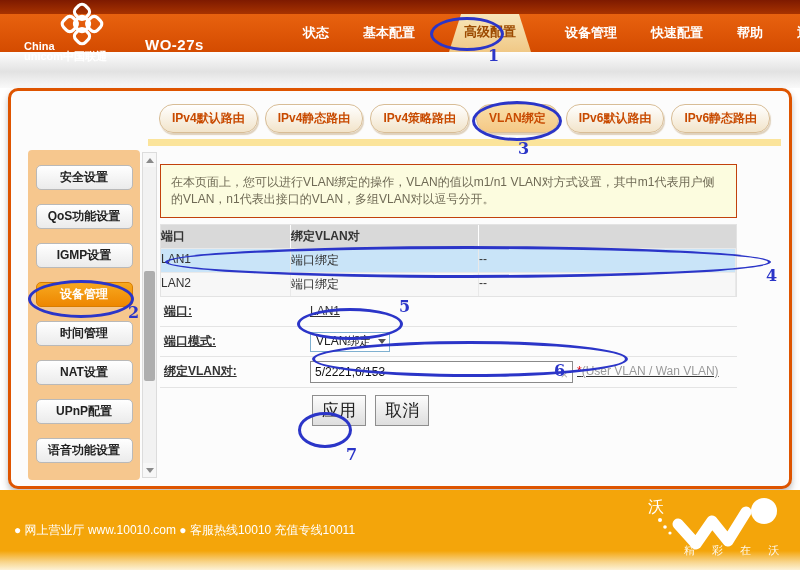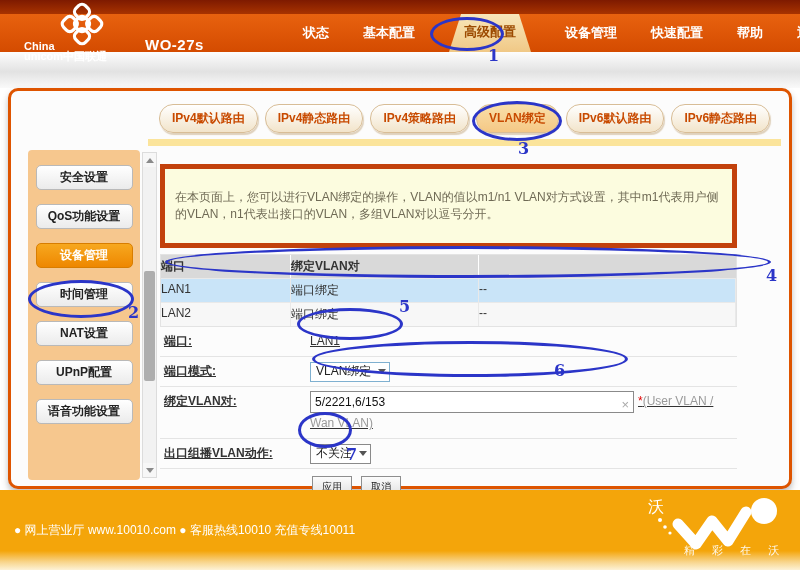--- a/index.html
+++ b/index.html
@@ -53,49 +53,49 @@
     background:#f2f2f2; border:1px solid #dcdcdc; }
   .sb-btn { position:absolute; left:0; width:13px; height:14px; background:#f7f7f7;
     display:flex; align-items:center; justify-content:center; cursor:pointer; }
   .sb-up { top:0; } .sb-down { bottom:0; }
   .tri-up { width:0; height:0; border-left:4px solid transparent; border-right:4px solid transparent; border-bottom:5px solid #8a8a8a; }
   .tri-down { width:0; height:0; border-left:4px solid transparent; border-right:4px solid transparent; border-top:5px solid #8a8a8a; }
   .sb-thumb { position:absolute; left:1px; top:118px; width:11px; height:110px;
     background:#aeaeae; border-radius:2px; cursor:pointer; }
   
   .content { position:absolute; left:149px; top:67px; width:577px; font-size:12px; color:#333; }
-  .desc { margin-top:6px; background:#fcfcdf; border:5px solid #c2410c;
-    padding:20px 10px; color:#6f6a55; line-height:17px; }
+  .desc { margin-top:6px; background:#fcfcdf; border:1px solid #c2410c;
+    padding:9px 10px; color:#6f6a55; line-height:17px; }
   .tbl { margin-top:6px; border:1px solid #e3e3e3; }
   .tbl-row { display:grid; grid-template-columns:130px 188px 1fr; }
   .tbl-row > div { text-align:left; padding:3px 0; border-right:1px solid #fff; }
   .tbl-head { background:#d9d9d9; font-weight:bold; }
   .tbl-body .tbl-row > div { border-right:1px solid #e9e9e9; border-top:1px solid #e9e9e9; }
   .row-sel { background:#c9e4f8; }
   .row-alt { background:#f7f7f7; }
   
   .frm-row { display:flex; align-items:flex-start; border-bottom:1px solid #e4e4e4; padding:4px 0;text-decoration:underline; }
   .frm-label { width:150px; padding-left:4px; font-weight:bold; line-height:21px; }
   .frm-value { flex:1; line-height:21px; }
   .selectbox { display:inline-flex; align-items:center; justify-content:space-between;
     border:1px solid #8a8a8a; background:#fff; height:20px; padding:0 3px 0 5px;
     font-size:12px; color:#222; cursor:pointer; }
   .selectbox.focus { border-color:#7fb0d0; }
   .caret { width:0; height:0; border-left:4px solid transparent; border-right:4px solid transparent; border-top:5px solid #555; margin-left:7px; }
-  .textfield { position:relative; display:inline-block; width:324px; height:22px;
+  .textfield { position:relative; display:inline-block; width:263px; height:22px;
     border:1px solid #8a8a8a; background:#fff; vertical-align:middle; }
   .textfield input { width:100%; height:100%; border:none; outline:none; padding:2px 18px 2px 4px;
     font-size:12px; color:#111; font-family:"Liberation Sans","DejaVu Sans",sans-serif; background:transparent; }
   .clear-x { position:absolute; right:4px; top:2px; color:#a9a9a9; font-size:13px; cursor:pointer; }
   .star { color:#e00000; margin-left:4px; }
   .hint { color:#9a9a9a; }
   .btnrow { padding:7px 0 0 152px; border-bottom:none; }
   .btn { display:inline-block; min-width:40px; padding:3px 9px; margin-right:6px;
     background:linear-gradient(180deg,#fcfcfc,#dedede); border:1px solid #8e8e8e;
-    font-size:10px; color:#222; text-align:right; cursor:pointer; }
+    font-size:17px; color:#222; text-align:right; cursor:pointer; }
   
   .footer { position:absolute; left:0; top:490px; width:800px; height:80px;
     background:linear-gradient(180deg,#f4a50a 0%,#f4a50a 76%,#f8d58c 90%,#fdf2d6 100%); }
   .footer-info { position:absolute; left:14px; top:32px; color:#fff; font-size:12px; }
   .wo { position:absolute; right:10px; top:0; width:150px; height:78px; }
   .wo .slogan { position:absolute; left:44px; bottom:10px; color:rgba(255,255,255,.92);
     font-size:11px; letter-spacing:7px; white-space:nowrap; }
   
   .ann { position:absolute; border:3px solid #2b35c8; border-radius:50%;
     background:transparent; pointer-events:none; z-index:20; }
@@ -160,20 +160,21 @@
       <span class="tab">IPv4静态路由</span>
       <span class="tab">IPv4策略路由</span>
       <span class="tab sel">VLAN绑定</span>
       <span class="tab">IPv6默认路由</span>
       <span class="tab">IPv6静态路由</span>
     </div>
 
     <div class="sidebar">
       <div class="side-btn">安全设置</div>
       <div class="side-btn">QoS功能设置</div>
+      <div class="side-btn">IGMP设置</div>
       <div class="side-btn sel">设备管理</div>
       <div class="side-btn">时间管理</div>
       <div class="side-btn">NAT设置</div>
       <div class="side-btn">UPnP配置</div>
       <div class="side-btn">语音功能设置</div>
     </div>
 
     <div class="vscroll">
       <div class="sb-btn sb-up">
           <span class="tri-up"></span>
@@ -224,29 +225,20 @@
       <div class="frm-row">
         <div class="frm-label">绑定VLAN对:</div>
         <div class="frm-value">
           <span class="textfield">
             <input type="text" value="5/2221,6/153" style="">
             <span class="clear-x">×</span>
           </span><span class="star">*</span><span class="hint">(User VLAN / Wan VLAN)</span>
         </div>
       </div>
 
-      <div class="frm-row">
-        <div class="frm-label">出口组播VLAN动作:</div>
-        <div class="frm-value">
-          <span class="selectbox">
-            <span>不关注</span>
-            <span class="caret"></span>
-          </span>
-        </div>
-      </div>
 
       <div class="btnrow">
         <span class="btn">应用</span>
         <span class="btn">取消</span>
       </div>
     </div>
   </div>
 
   <div class="footer">
     <div class="footer-info">● 网上营业厅  www.10010.com ● 客服热线10010  充值专线10011</div>

